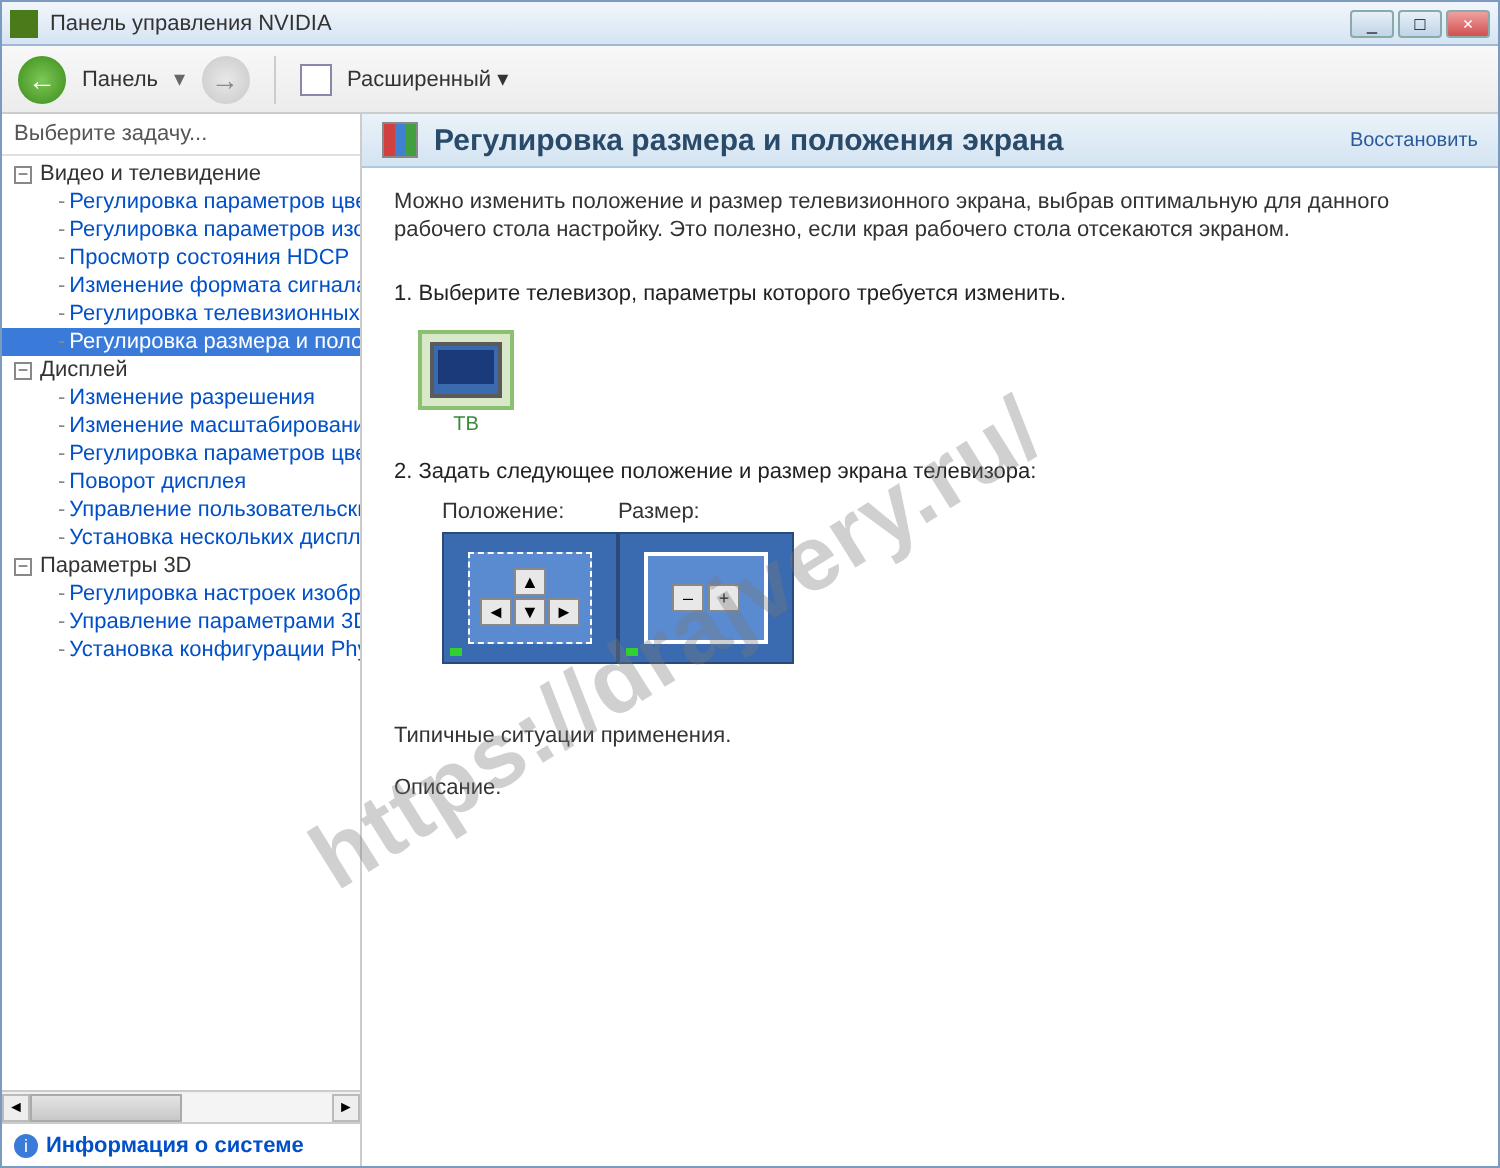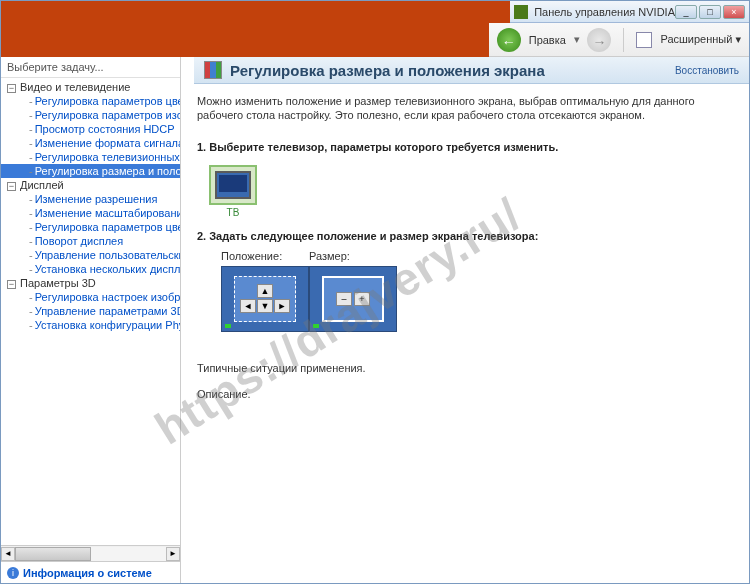--- a/index.html
+++ b/index.html
@@ -1,17 +1,17 @@
 <!DOCTYPE html>
 <html><head>
 <meta charset="utf-8">
 <style>
 * { box-sizing: border-box; margin: 0; padding: 0; font-family: Tahoma, Arial, sans-serif; font-size: 11px; }
 body { background: #fff; width: 750px; height: 584px; overflow: hidden; position: relative; }
-.window { width: 750px; height: 584px; border: 1px solid #7a9ac0; background: #c2410c; display: flex; flex-direction: column; align-items: flex-end; }
+.window { width: 750px; height: 584px; border: 1px solid #7a9ac0; background: #c2410c; display: flex; flex-direction: column; }
 .titlebar { height: 22px; background: linear-gradient(#f2f6fb,#d5e4f3); display: flex; align-items: center; padding: 0 4px; border-bottom: 1px solid #a0b8d8; }
 .titlebar .icon { width: 14px; height: 14px; background: #4a7a1a; margin-right: 6px; }
 .titlebar .title { flex: 1; color: #333; }
 .winbtns { display: flex; gap: 2px; }
 .winbtn { width: 22px; height: 14px; border: 1px solid #8aa; background: linear-gradient(#e8f0f8,#c0d4e8); border-radius: 2px; display: flex; align-items: center; justify-content: center; font-size: 9px; }
 .winbtn.close { background: linear-gradient(#f0a0a0,#d05050); color: #fff; }
 .menubar { height: 20px; background: #f4f4f4; display: flex; align-items: center; padding: 0 4px; border-bottom: 1px solid #ccc; }
 .menubar span { padding: 2px 8px; text-decoration: underline; cursor: default; }
 .toolbar { height: 34px; background: linear-gradient(#f8f8f8,#ececec); border-bottom: 1px solid #ccc; display: flex; align-items: center; padding: 0 8px; gap: 8px; }
 .navbtn { width: 24px; height: 24px; border-radius: 50%; display: flex; align-items: center; justify-content: center; }
@@ -35,26 +35,26 @@
 .titem.sel a { color: #fff; }
 .titem .dash { color: #888; margin-right: 2px; }
 .sbscroll { height: 16px; background: #f0f0f0; border-top: 1px solid #ccc; display: flex; align-items: center; }
 .sbscroll .arr { width: 14px; height: 14px; border: 1px solid #bbb; background: #eee; text-align: center; font-size: 8px; line-height: 12px; }
 .sbscroll .track { flex: 1; height: 14px; background: #f4f4f4; position: relative; }
 .sbscroll .thumb { position: absolute; left: 0; width: 50%; height: 100%; background: linear-gradient(#e4e4e4,#c8c8c8); border: 1px solid #aaa; }
 .sbfoot { height: 22px; border-top: 1px solid #ccc; display: flex; align-items: center; padding: 0 6px; gap: 4px; }
 .sbfoot .i { width: 12px; height: 12px; border-radius: 50%; background: #3a7ad8; color: #fff; font-size: 9px; text-align: center; line-height: 12px; }
 .sbfoot a { color: #0050c8; font-weight: bold; }
 .main { flex: 1; background: #fff; overflow: auto; position: relative; }
-.pagehdr { background: linear-gradient(#eaf2f9,#d4e4f2); border-bottom: 1px solid #b0c8e0; padding: 4px 10px; display: flex; align-items: center; gap: 8px; margin-left: 13px; }
+.pagehdr { background: linear-gradient(#eaf2f9,#d4e4f2); border-bottom: 1px solid #b0c8e0; padding: 4px 10px; display: flex; align-items: center; gap: 8px; }
 .nvicon { width: 18px; height: 18px; background: linear-gradient(90deg,#d04040 33%,#4080d0 33% 66%,#40a040 66%); border: 1px solid #888; }
 .pagehdr h1 { font-size: 15px; font-weight: bold; color: #2a4a6a; flex: 1; }
 .restore { color: #2a5a9a; font-size: 10px; }
 .desc { padding: 10px 16px; color: #333; line-height: 1.3; }
-.step { padding: 8px 16px 4px; font-weight: bold; color: #222; }
+.step { padding: 8px 16px 4px; font-weight: normal; color: #222; }
 .tvbox { margin: 8px 0 4px 28px; display: inline-block; text-align: center; }
 .tvframe { width: 48px; height: 40px; border: 2px solid #8ac070; background: #d8e8c8; padding: 4px; }
 .tv { width: 100%; height: 100%; background: #3a6ab0; border: 2px solid #5a5a5a; }
 .tv .scr { width: 85%; height: 70%; margin: 8% auto 0; background: #1a3a7a; }
 .tvlbl { color: #3a8a3a; margin-top: 2px; font-size: 10px; }
 .panels { display: flex; padding: 4px 40px 20px; }
 .panelcol .plbl { color: #333; margin-bottom: 4px; }
 .panel { width: 88px; height: 66px; background: #3a6ab0; border: 1px solid #2a4a7a; position: relative; display: flex; align-items: center; justify-content: center; }
 .panel .led { position: absolute; left: 3px; bottom: 3px; width: 6px; height: 4px; background: #30d030; }
 .panel .inner { width: 62px; height: 46px; background: #5a8ad0; border: 1px dashed #fff; display: flex; align-items: center; justify-content: center; gap: 2px; flex-wrap: wrap; align-content: center; }
@@ -76,21 +76,21 @@
     <div class="icon"></div>
     <div class="title">Панель управления NVIDIA</div>
     <div class="winbtns">
       <div class="winbtn">_</div>
       <div class="winbtn">□</div>
       <div class="winbtn close">×</div>
     </div>
   </div>
   <div class="toolbar">
     <div class="navbtn back">←</div>
-    <span class="navlabel">Правка</span>
+    <span class="navlabel">Панель</span>
     <span style="color:#666">▾</span>
     <div class="navbtn fwd">→</div>
     <div class="tbsep"></div>
     <div class="viewicon"></div>
     <span class="dropdown"><span>Расширенный</span> ▾</span>
   </div>
   <div class="body">
     <div class="sidebar">
       <div class="sbhead">Выберите задачу...</div>
       <div class="tree" id="tree">

